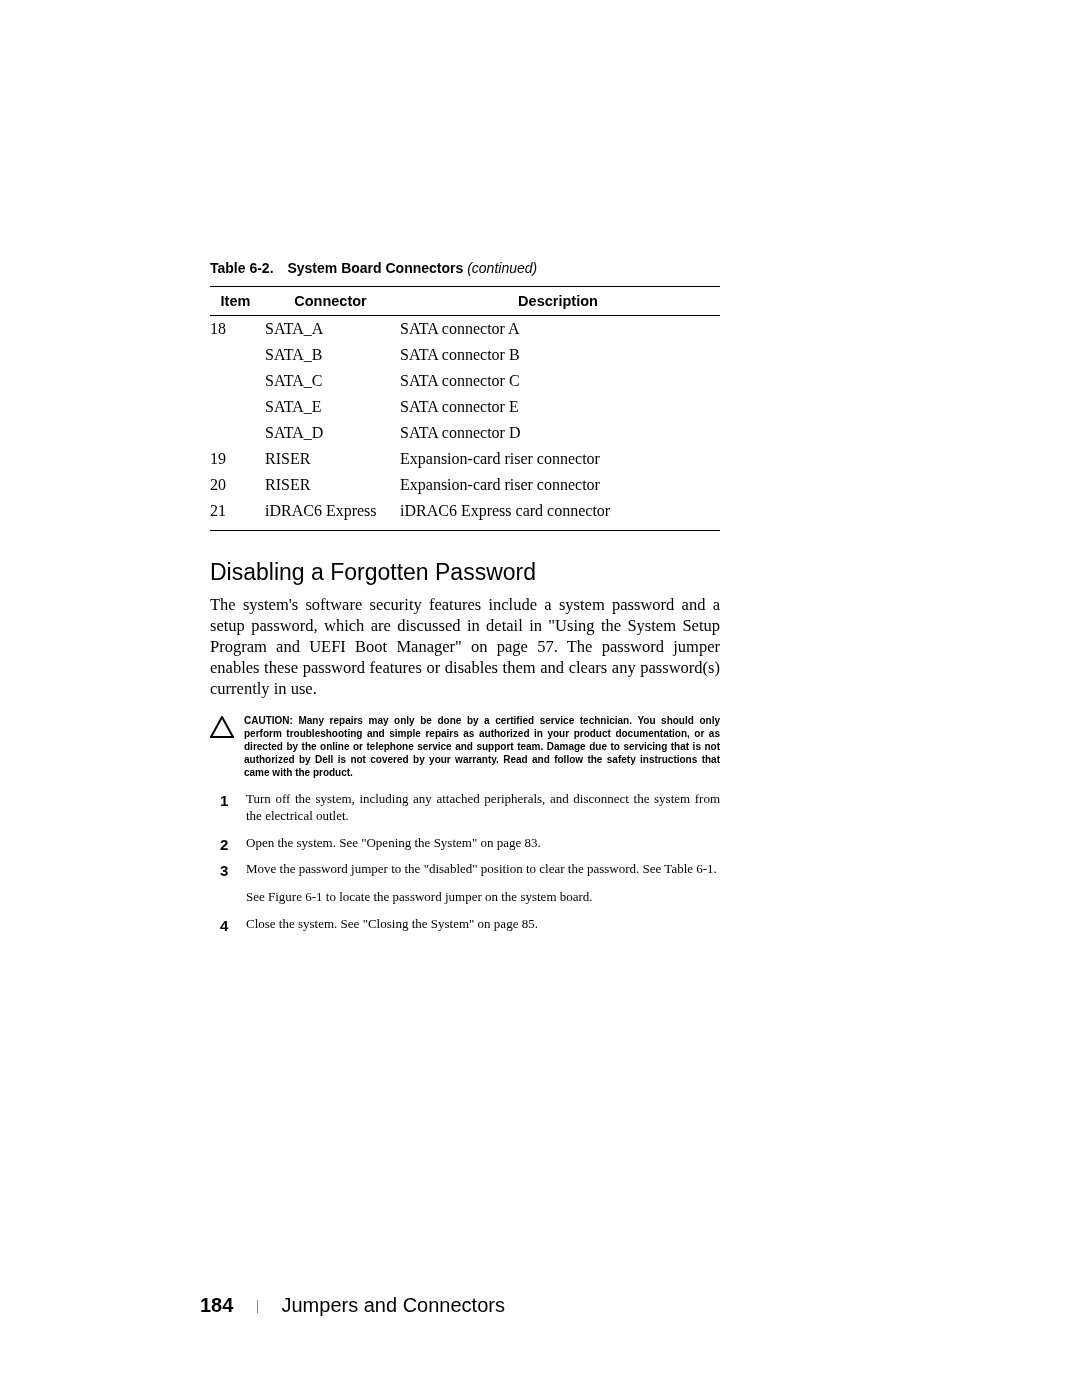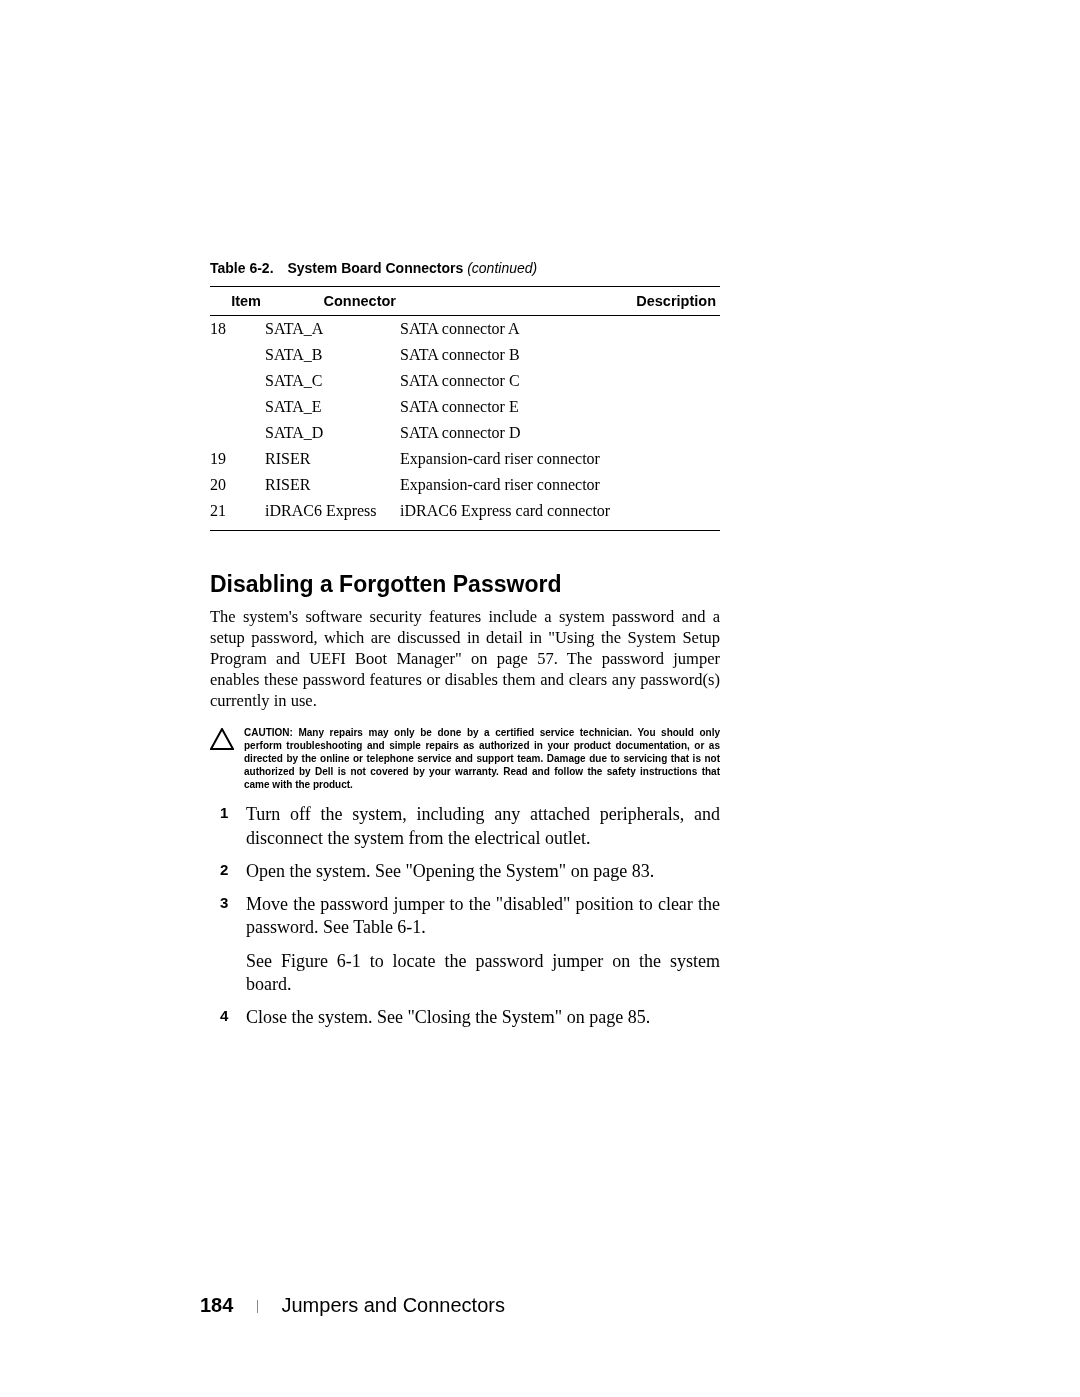--- a/index.html
+++ b/index.html
@@ -29,21 +29,21 @@
   .table-caption .label { font-weight: bold; }
   .table-caption .title { font-weight: bold; margin-left: 10px;}
   .table-caption .cont { font-weight: normal; font-style: italic; }
 
   table.connectors {
     border-collapse: collapse;
     width: 100%;
     font-size: 16px;
   }
   table.connectors thead th {
-    text-align: right;
+    text-align: center;
     font-family: Arial, Helvetica, sans-serif;
     font-weight: bold;
     font-size: 14.5px;
     border-top: 1.5px solid #000;
     border-bottom: 1px solid #000;
     padding: 6px 4px 6px 0;
   }
   table.connectors tbody td {
     padding: 4px 4px 4px 0;
     vertical-align: top;
@@ -51,23 +51,23 @@
   }
   table.connectors tbody tr.lastrow td {
     border-bottom: 1.5px solid #000;
     padding-bottom: 10px;
   }
   .col-item { width: 55px; }
   .col-conn { width: 135px; }
 
   h2.section {
     font-family: Arial, Helvetica, sans-serif;
-    font-weight: bold;
+    font-weight: normal;
     font-size: 23px;
-    margin: 40px 0 8px 0;
+    margin: 28px 0 8px 0;
   }
   p.body {
     font-size: 16.5px;
     line-height: 1.28;
     margin: 0 0 14px 0;
     text-align: justify;
   }
 
   .caution-block {
     display: flex;
@@ -91,21 +91,21 @@
     list-style: none;
     padding: 0;
     margin: 6px 0 0 0;
     counter-reset: step;
   }
   ol.steps > li {
     counter-increment: step;
     position: relative;
     padding-left: 36px;
     margin-bottom: 10px;
-    font-size: 18px;
+    font-size: 13px;
     line-height: 1.28;
     text-align: justify;
   }
   ol.steps > li::before {
     content: counter(step);
     position: absolute;
     left: 10px;
     top: 0;
     font-family: Arial, Helvetica, sans-serif;
     font-weight: bold;

